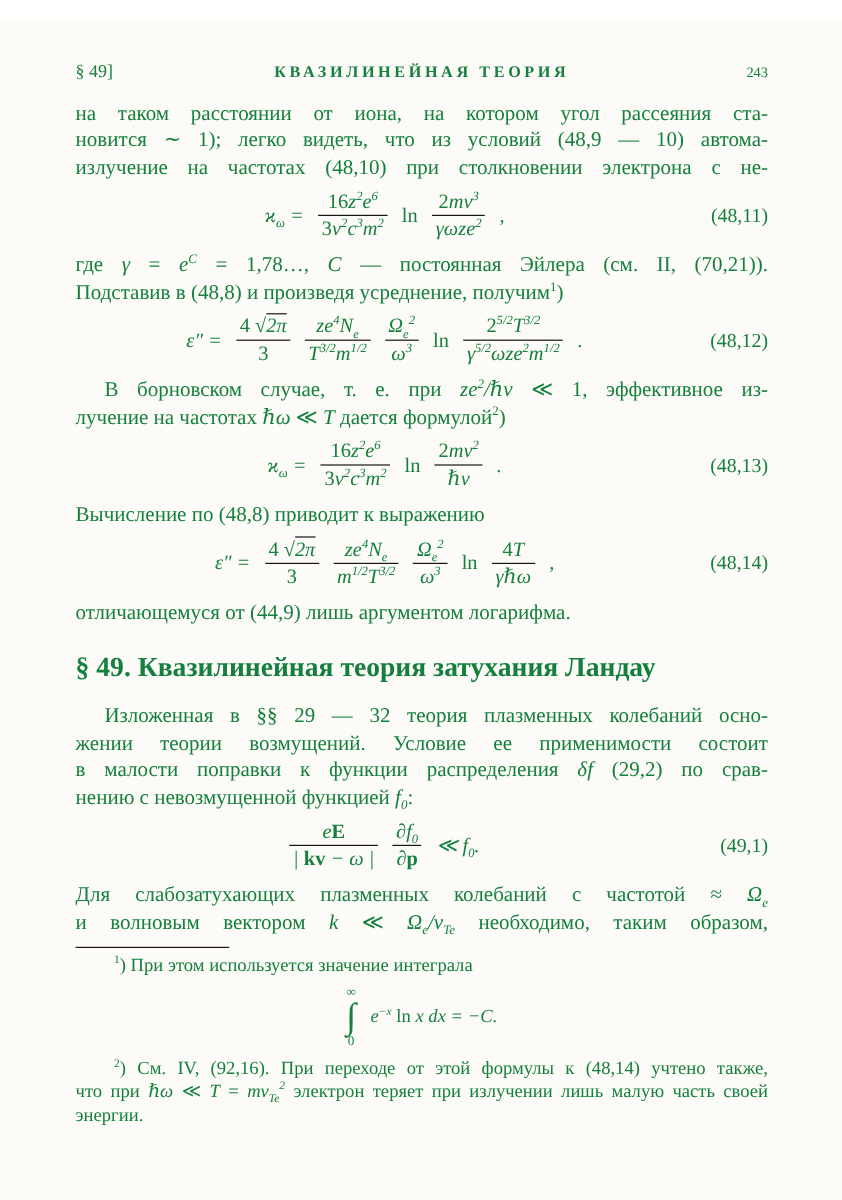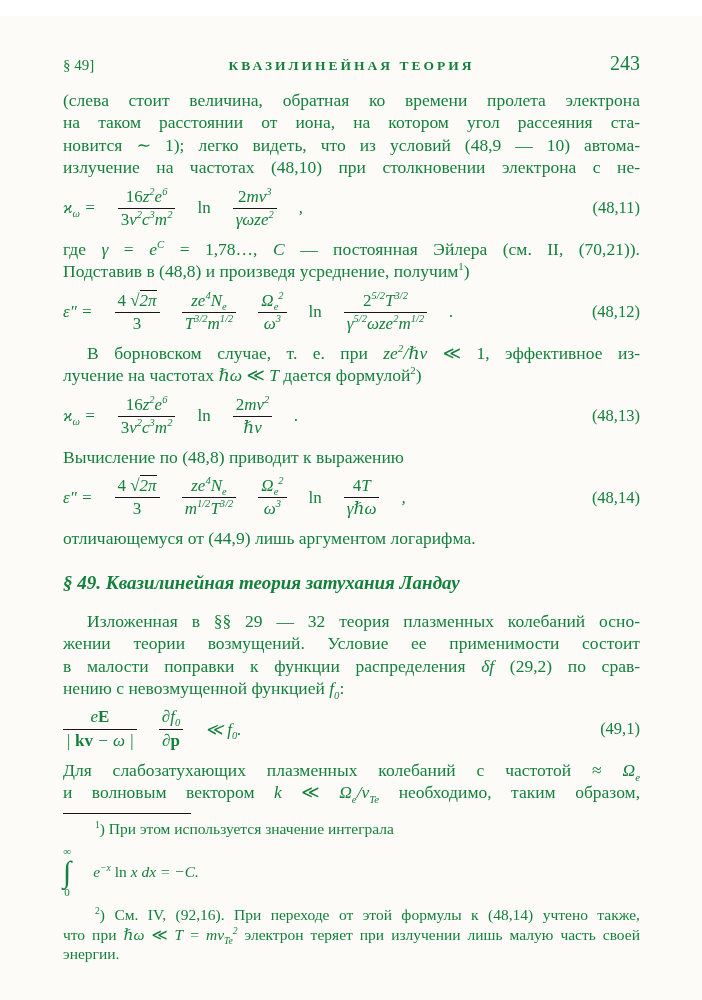--- a/index.html
+++ b/index.html
@@ -7,42 +7,42 @@
     width:702px;height:1000px;background:#fcfbf7;color:#15803d;
     font-family:"Liberation Serif","DejaVu Serif",serif;
     position:relative;overflow:hidden;box-sizing:border-box;
     padding:36px 62px 0 63px;
     margin-top:16px;
   }
   
   .runhead{display:flex;align-items:baseline;font-size:15px;}
   .rh-left{width:80px;}
   .rh-center{flex:1;text-align:center;letter-spacing:3px;font-weight:bold;font-size:13.5px;}
-  .rh-right{width:80px;text-align:right;font-size:20px;}
+  .rh-right{width:80px;text-align:right;font-size:12px;}
   
   .para{font-size:17.5px;line-height:22.4px;}
   .tline{text-align:justify;text-align-last:justify;}
   .tline.left{text-align-last:left;}
   .tline.ind{text-indent:24px;}
   .para i, .para sup{white-space:nowrap;}
   sup,sub{font-size:0.62em;line-height:0;}
   
   .eqrow{display:flex;align-items:center;margin:7px 0;}
-  .eqbody{flex:1;display:flex;justify-content:flex-start;align-items:center;gap:22px;
+  .eqbody{flex:1;display:flex;justify-content:center;align-items:center;gap:12px;
           font-style:italic;font-size:17px;}
   .eqbody b{font-style:normal;font-weight:bold;}
   .rm{font-style:normal;}
   .eqnum{width:62px;text-align:right;font-size:16.5px;font-style:normal;}
   .frac{display:inline-flex;flex-direction:column;align-items:center;line-height:1.3;}
   .frac .num{align-self:stretch;text-align:center;border-bottom:1px solid #181512;padding:0 3px;}
   .frac .den{text-align:center;padding:0 3px;}
   .sq{white-space:nowrap;}
   .rad{border-top:1px solid #181512;}
   
-  .sect-heading{font-weight:bold;font-size:19px;margin:22px 0 16px;font-style:italic;}
+  .sect-heading{font-weight:bold;font-size:23px;margin:22px 0 16px;}
   
   .fnrule{width:128px;border-top:1.5px solid #181512;margin:10px 0 5px;}
   .footnote{font-size:15.5px;line-height:19.6px;}
   .footnote .tline.ind{text-indent:32px;}
   .fn-math{font-size:15.5px;}
   .intcol{display:inline-flex;flex-direction:column;align-items:center;line-height:1;}
   .intsign{font-size:30px;font-style:normal;}
   .intlim{font-size:11px;font-style:normal;}
   .mt1{margin-top:14px;} .mt2{margin-top:4px;}
 </style>
@@ -51,21 +51,20 @@
 
 <div class="page">
 
   <div class="runhead">
     <span class="rh-left">§ 49]</span>
     <span class="rh-center">КВАЗИЛИНЕЙНАЯ ТЕОРИЯ</span>
     <span class="rh-right">243</span>
   </div>
 
   <div class="para mt1">
-      <div class="tline">(слева стоит величина, обратная ко времени пролета электрона</div>
       <div class="tline">на таком расстоянии от иона, на котором угол рассеяния ста-</div>
       <div class="tline">новится ∼ 1); легко видеть, что из условий (48,9 — 10) автома-</div>
       <div class="tline">излучение на частотах (48,10) при столкновении электрона с не-</div>
     </div>
 
   <div class="eqrow">
     <div class="eqbody">
       <span>ϰ<sub>ω</sub> =</span>
       <span class="frac">
           <span class="num"><span class="rm">16</span>z<sup>2</sup>e<sup>6</sup></span>

